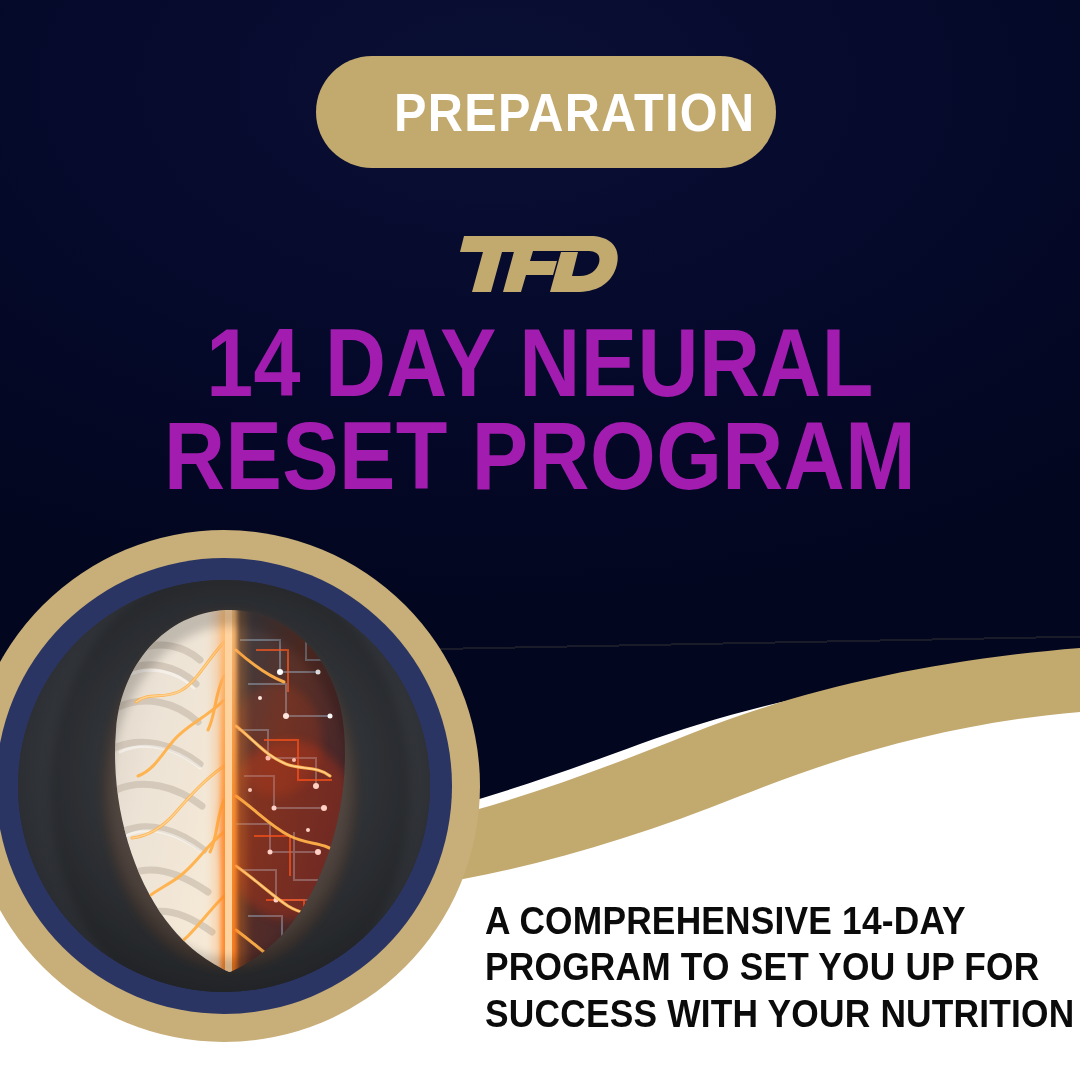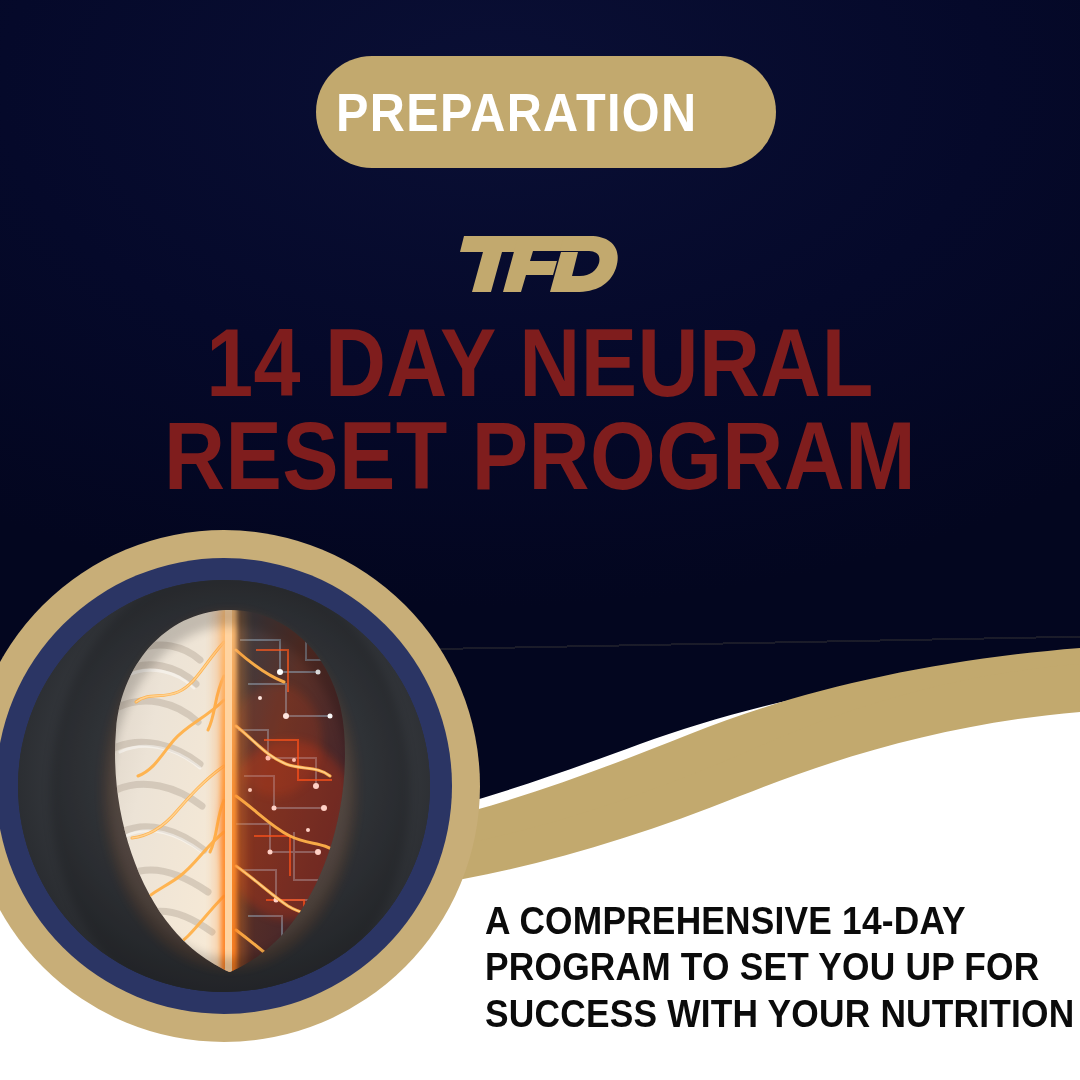--- a/index.html
+++ b/index.html
@@ -32,39 +32,39 @@
     clip-path: path("M0,0 L1080,0 L1080,660 C900,672 760,700 640,744 C520,788 420,822 300,840 C190,856 90,860 0,856 Z");
   }
 
   
   .swoosh{position:absolute;left:0;top:0;width:1080px;height:1080px;pointer-events:none;}
 
   
   .badge{
     position:absolute;left:316px;top:56px;width:460px;height:112px;
     border-radius:56px;background:#c2a96e;
-    display:flex;align-items:center;justify-content:flex-start;
+    display:flex;align-items:center;justify-content:flex-end;
   }
   .badge-text{
     color:#ffffff;font-size:54px;font-weight:700;letter-spacing:1.5px;
     transform:scaleX(.90);transform-origin:center;white-space:nowrap;
     font-family:"Liberation Sans",sans-serif;
   }
 
   
   .logo{
     position:absolute;left:0;top:228px;width:1080px;height:72px;
     display:flex;align-items:center;justify-content:center;
   }
   .logo svg{display:block;}
 
   
   .headline{
     position:absolute;left:0;top:316px;width:1080px;
-    text-align:center;color:#7f1d1d;
+    text-align:center;color:#a21caf;
     font-weight:700;font-size:96px;line-height:.97;letter-spacing:.5px;
   }
   .headline .ln{display:block;transform:scaleX(.88);transform-origin:center;white-space:nowrap;}
 
   
   .emblem{
     position:absolute;left:-32px;top:530px;width:512px;height:512px;
     border-radius:50%;background:#c8ae78;
   }
   .emblem-navy{

